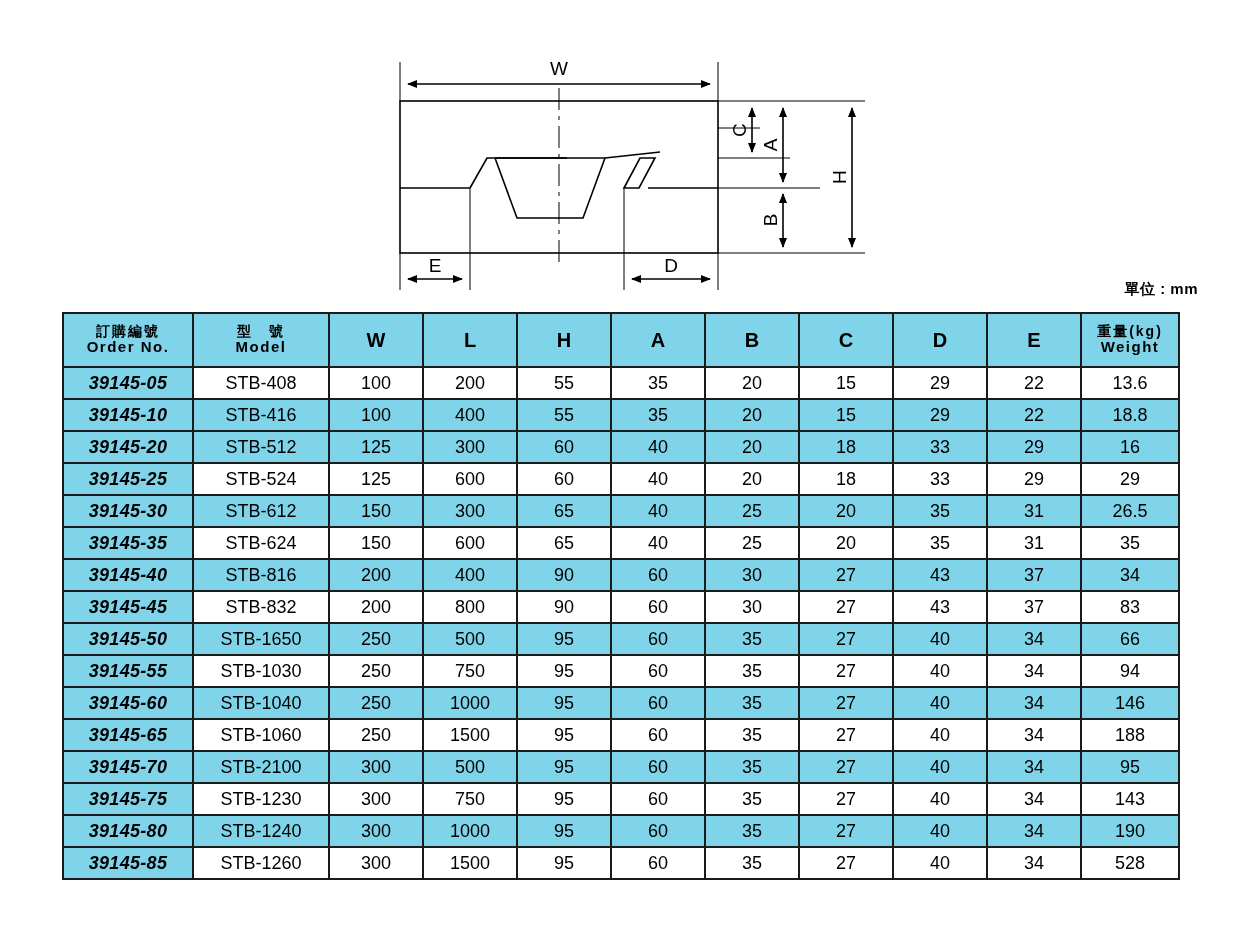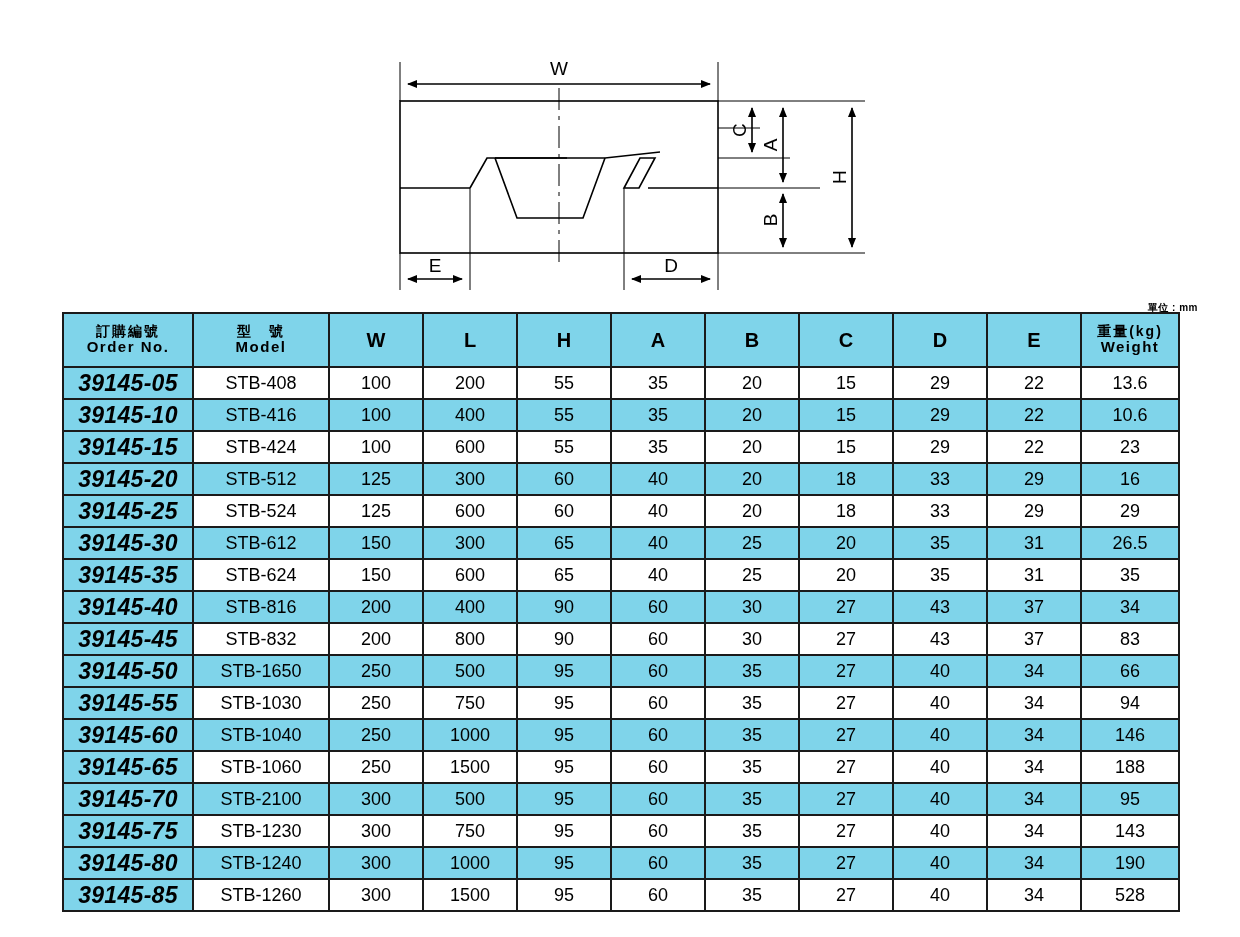--- a/index.html
+++ b/index.html
@@ -25,22 +25,22 @@
     height: 300px;
   }
   #drawing svg {
     display: block;
   }
 
   
   #unit-note {
     position: absolute;
     right: 42px;
-    top: 301px;
-    font-size: 10px;
+    top: 280px;
+    font-size: 15px;
     font-weight: bold;
     letter-spacing: 0.5px;
   }
 
   
   #spec-table-wrap {
     position: absolute;
     left: 62px;
     top: 312px;
     width: 936px;
@@ -80,21 +80,21 @@
   }
   thead th .single {
     display: block;
     font-size: 20px;
     font-weight: bold;
   }
 
   td.order {
     font-style: italic;
     font-weight: bold;
-    font-size: 23px;
+    font-size: 18px;
     background: #7fd4ea;
     letter-spacing: 0.3px;
   }
   td.model {
     font-size: 18px;
   }
   tr.alt td {
     background: #7fd4ea;
   }
   tr.alt td.order {
@@ -265,34 +265,21 @@
           <td class="order">39145-10</td>
           <td class="model">STB-416</td>
           <td class="num">100</td>
           <td class="num">400</td>
           <td class="num">55</td>
           <td class="num">35</td>
           <td class="num">20</td>
           <td class="num">15</td>
           <td class="num">29</td>
           <td class="num">22</td>
-          <td class="num">10.6</td>
-        </tr>
-        <tr>
-          <td class="order">39145-15</td>
-          <td class="model">STB-424</td>
-          <td class="num">100</td>
-          <td class="num">600</td>
-          <td class="num">55</td>
-          <td class="num">35</td>
-          <td class="num">20</td>
-          <td class="num">15</td>
-          <td class="num">29</td>
-          <td class="num">22</td>
-          <td class="num">23</td>
+          <td class="num">18.8</td>
         </tr>
         <tr class="alt">
           <td class="order">39145-20</td>
           <td class="model">STB-512</td>
           <td class="num">125</td>
           <td class="num">300</td>
           <td class="num">60</td>
           <td class="num">40</td>
           <td class="num">20</td>
           <td class="num">18</td>

